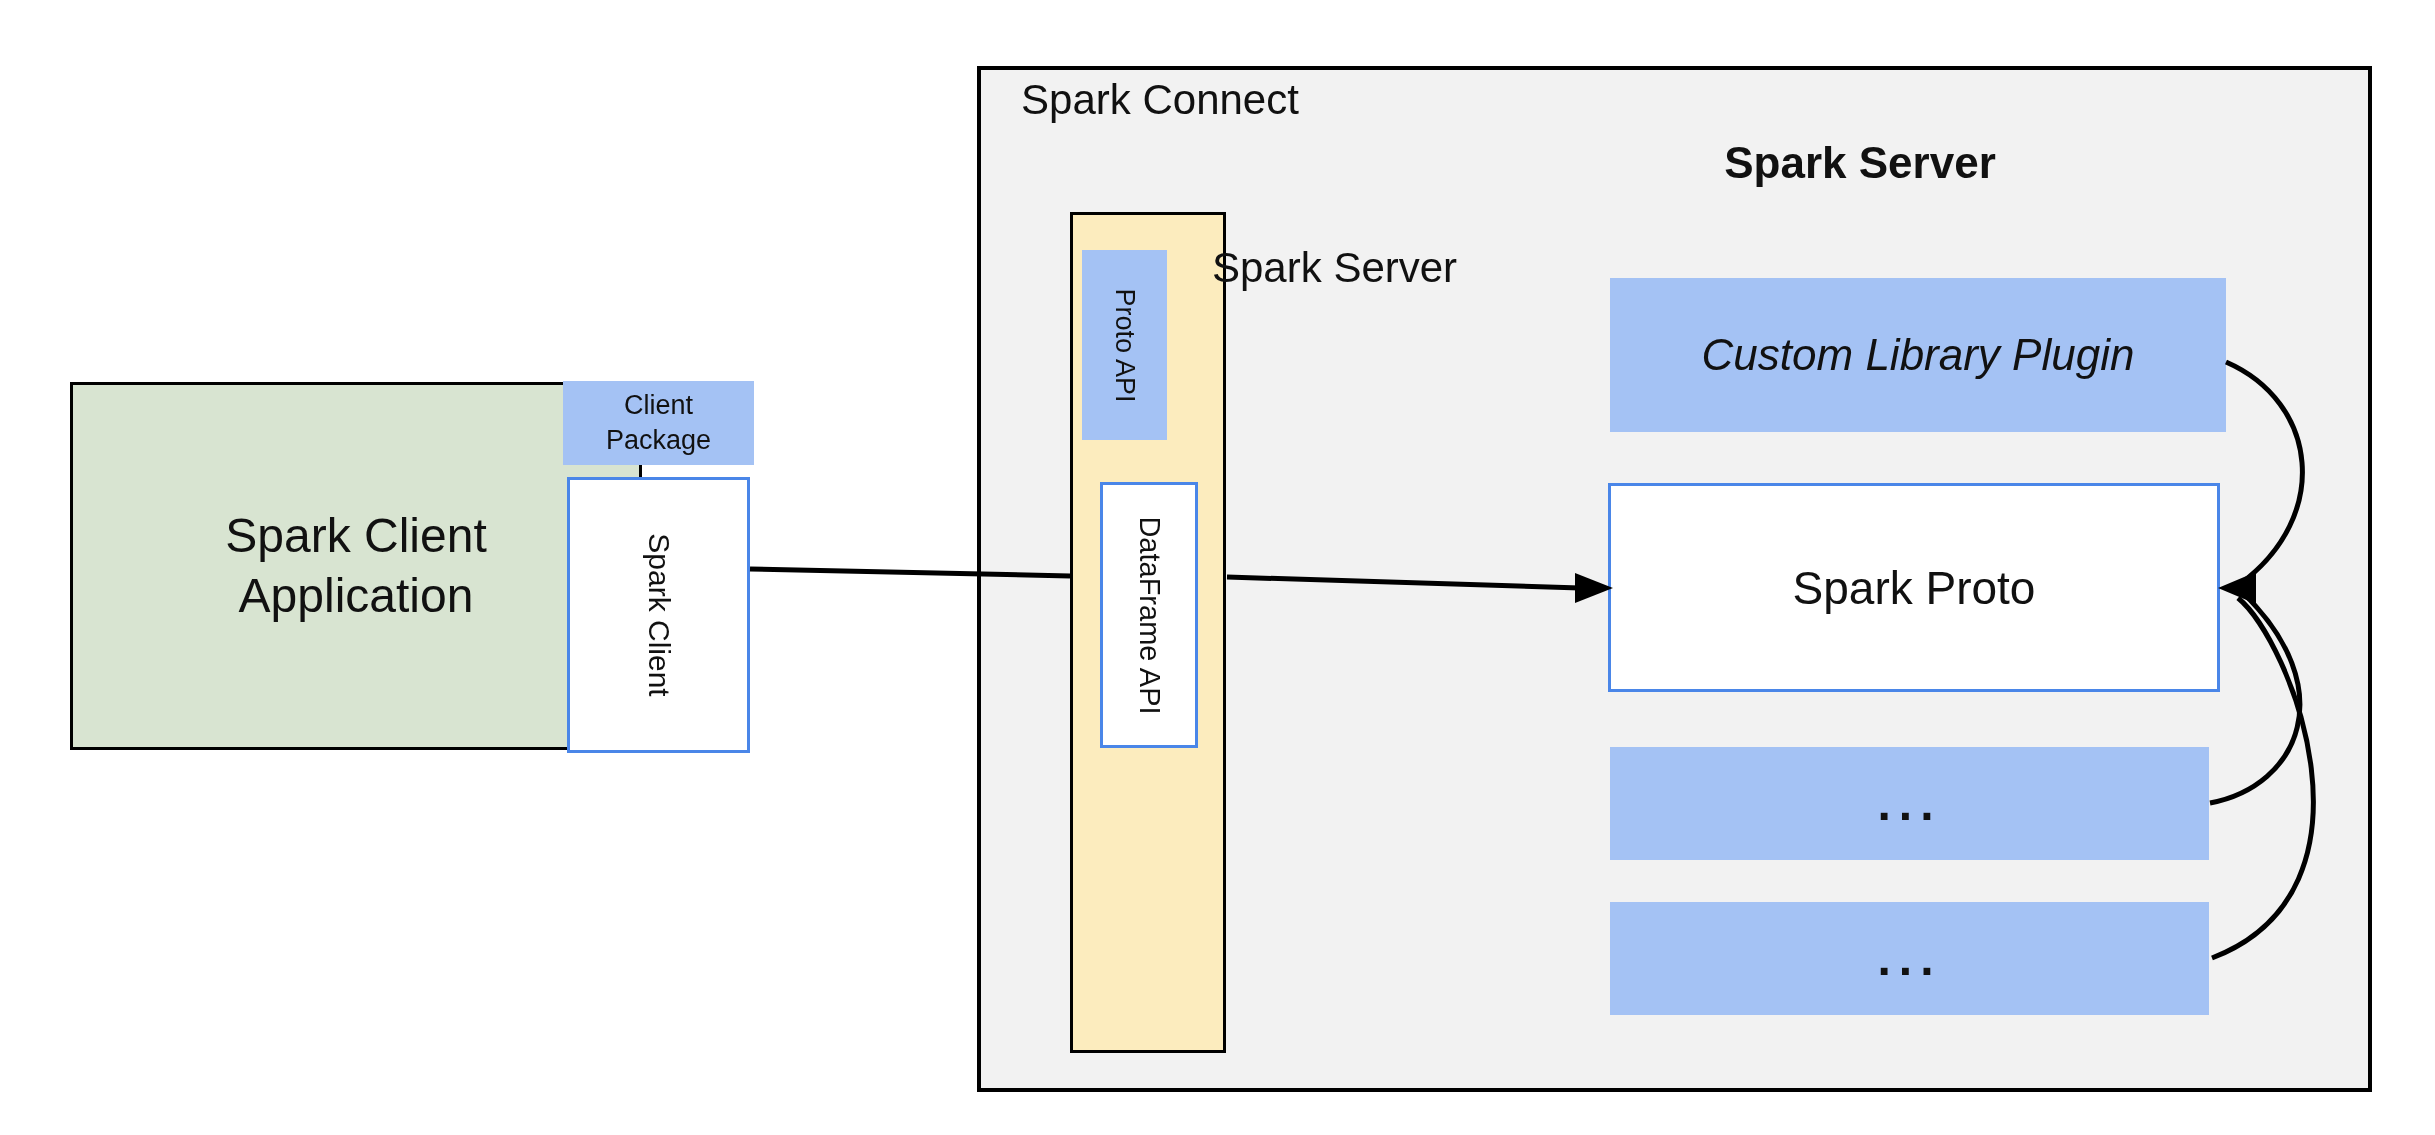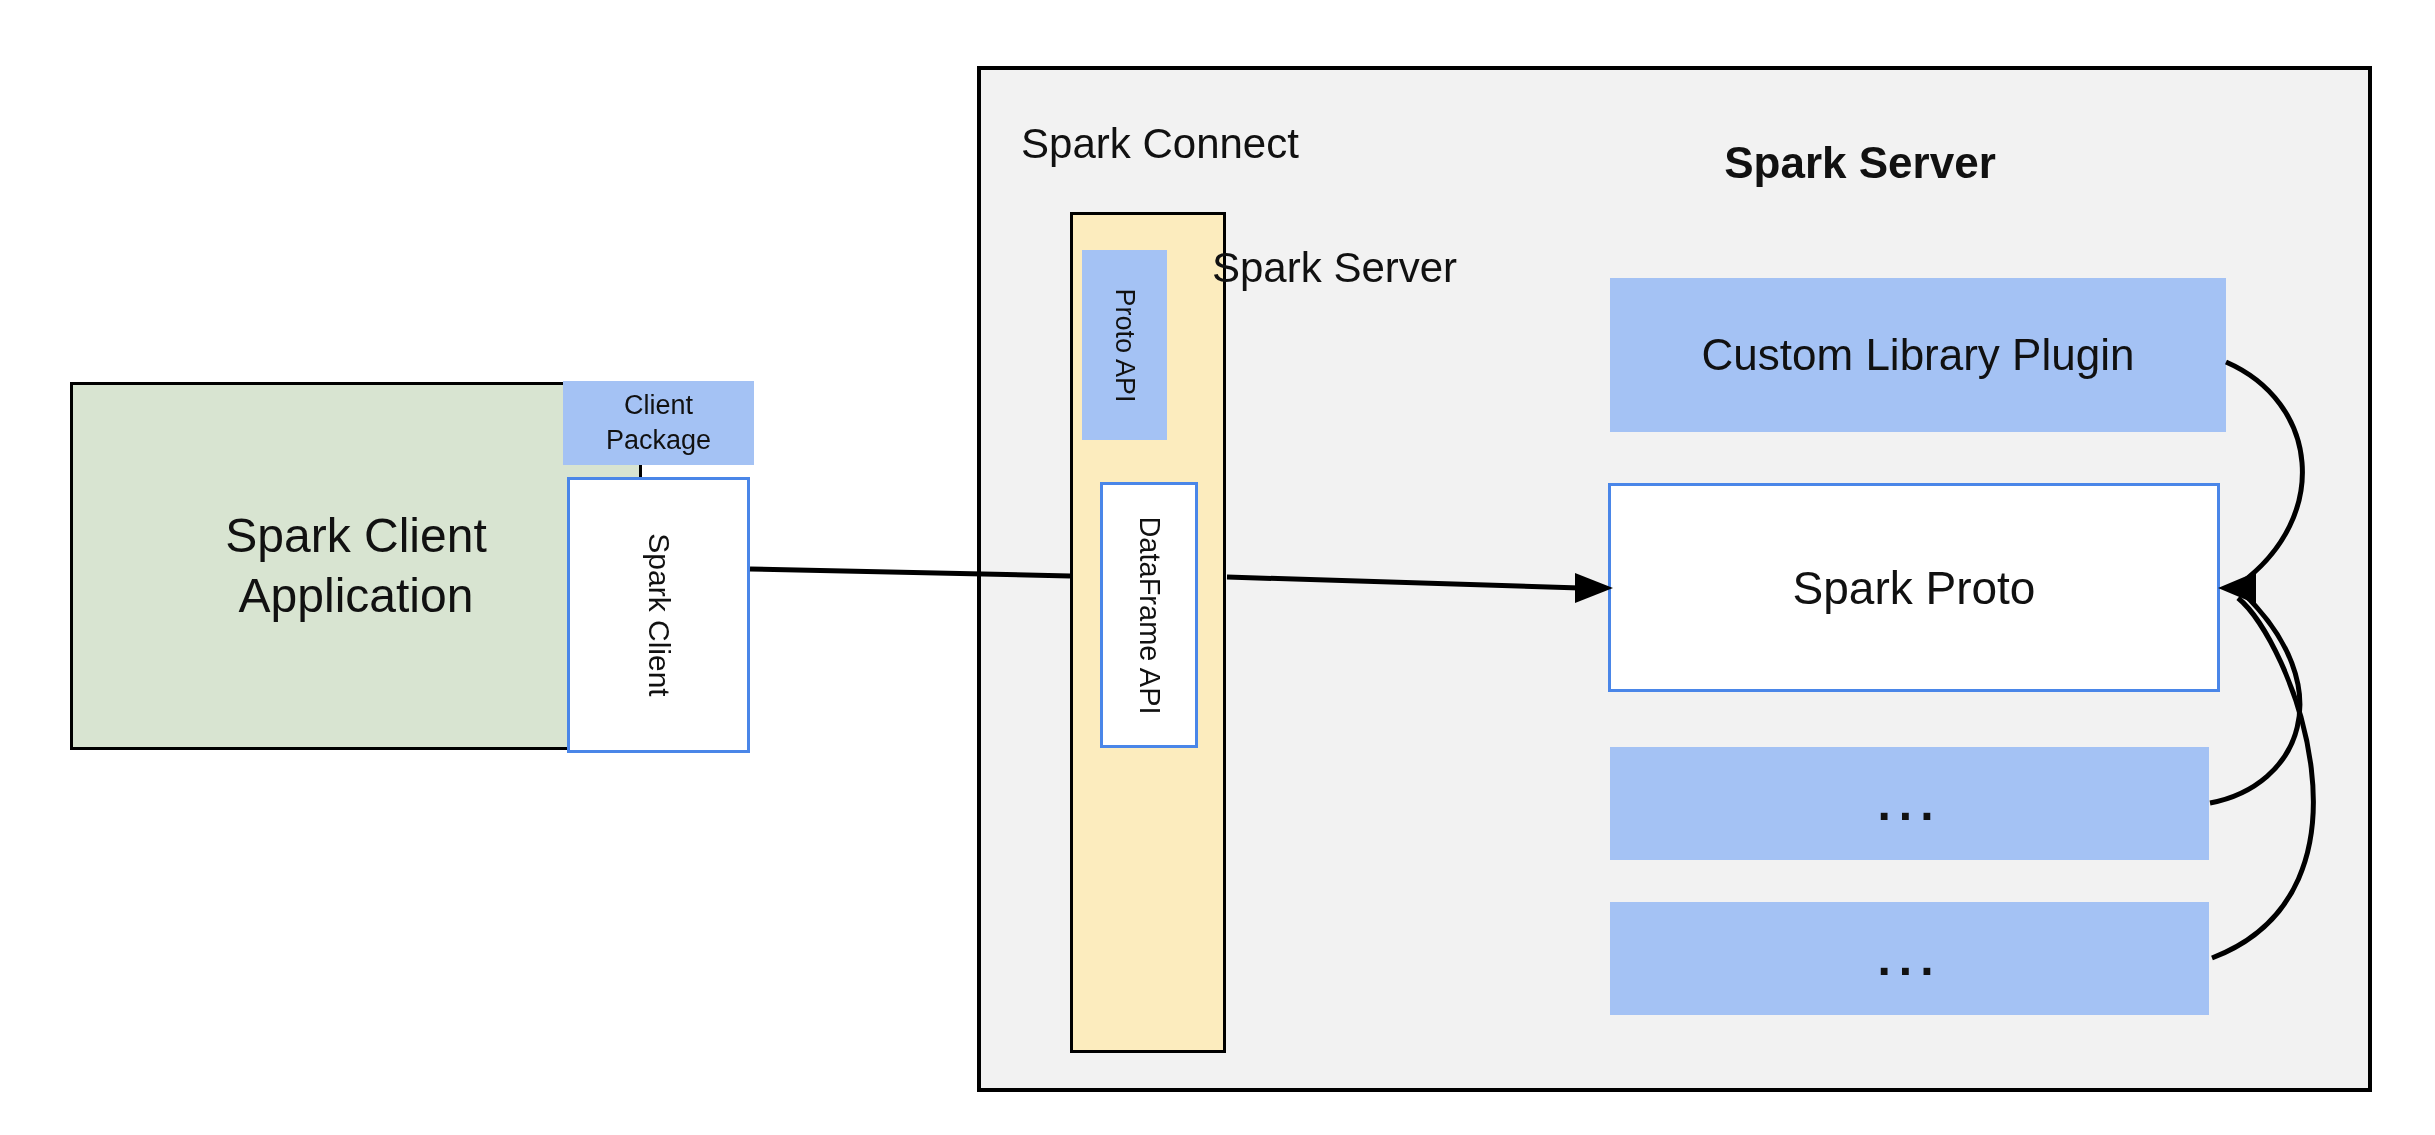--- a/index.html
+++ b/index.html
@@ -22,32 +22,32 @@
   .pkg-box{left:563px; top:381px; width:191px; height:84px; background:var(--blue-fill);}
   .pkg-box .lbl{font-size:27px; line-height:1.3; width:150px;}
   .client-box{left:567px; top:477px; width:183px; height:276px;
     background:#ffffff; border:3px solid var(--blue-border);}
   .vtext{white-space:nowrap; transform:rotate(90deg);}
   .client-box .vtext{font-size:30px;}
 
   
   .server-panel{left:977px; top:66px; width:1395px; height:1026px;
     background:var(--panel-fill); border:4px solid var(--line);}
-  .connect-title{left:1005px; top:72px; width:310px; font-size:42px; line-height:1.32; text-align:center;margin-top:44px;}
+  .connect-title{left:1005px; top:72px; width:310px; font-size:42px; line-height:1.32; text-align:center;}
   .yellow-box{left:1070px; top:212px; width:156px; height:841px;
     background:var(--yellow-fill); border:3px solid var(--line);}
   .proto-box{left:1082px; top:250px; width:85px; height:190px; background:var(--blue-fill);}
   .proto-box .vtext{font-size:27px;}
   .df-box{left:1100px; top:482px; width:98px; height:266px;
     background:#ffffff; border:3px solid var(--blue-border);}
   .df-box .vtext{font-size:29px;}
   .library-label{left:1212px; top:240px; width:340px; font-size:42px; line-height:1.33; text-align:left;}
 
   .server-title{left:1650px; top:138px; width:420px; font-size:44px; font-weight:bold; text-align:center;}
-  .plugin-box{left:1610px; top:278px; width:616px; height:154px; background:var(--blue-fill);}
+  .plugin-box{left:1610px; top:278px; width:616px; height:154px; background:var(--blue-fill);font-style:italic;}
   .plugin-box .lbl{font-size:44px;}
   .core-box{left:1608px; top:483px; width:612px; height:209px;
     background:#ffffff; border:3px solid var(--blue-border);}
   .core-box .lbl{font-size:46px;}
   .dots-box1{left:1610px; top:747px; width:599px; height:113px; background:var(--blue-fill);}
   .dots-box2{left:1610px; top:902px; width:599px; height:113px; background:var(--blue-fill);}
   .dots{font-size:48px; font-weight:bold; letter-spacing:8px;}
 
   
   #wires{position:absolute; left:0; top:0; width:2435px; height:1135px; pointer-events:none;}

